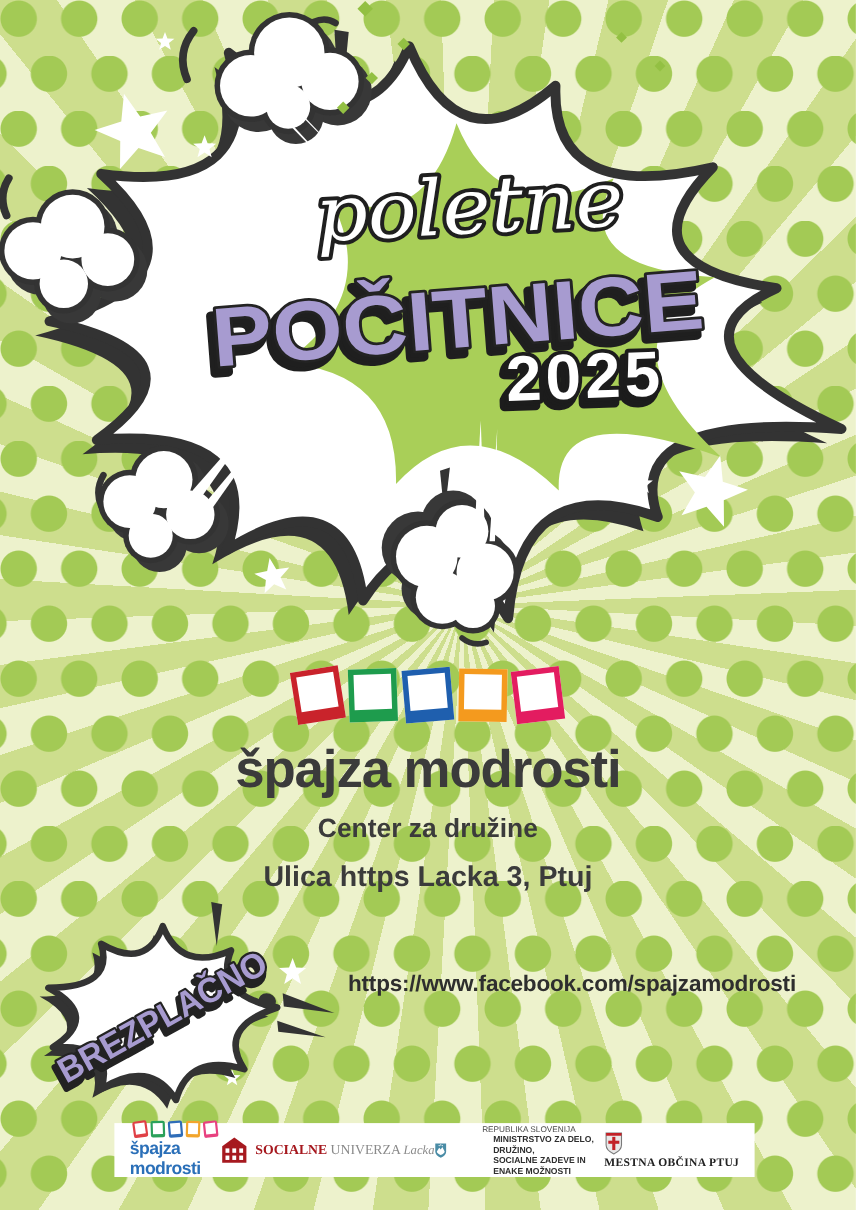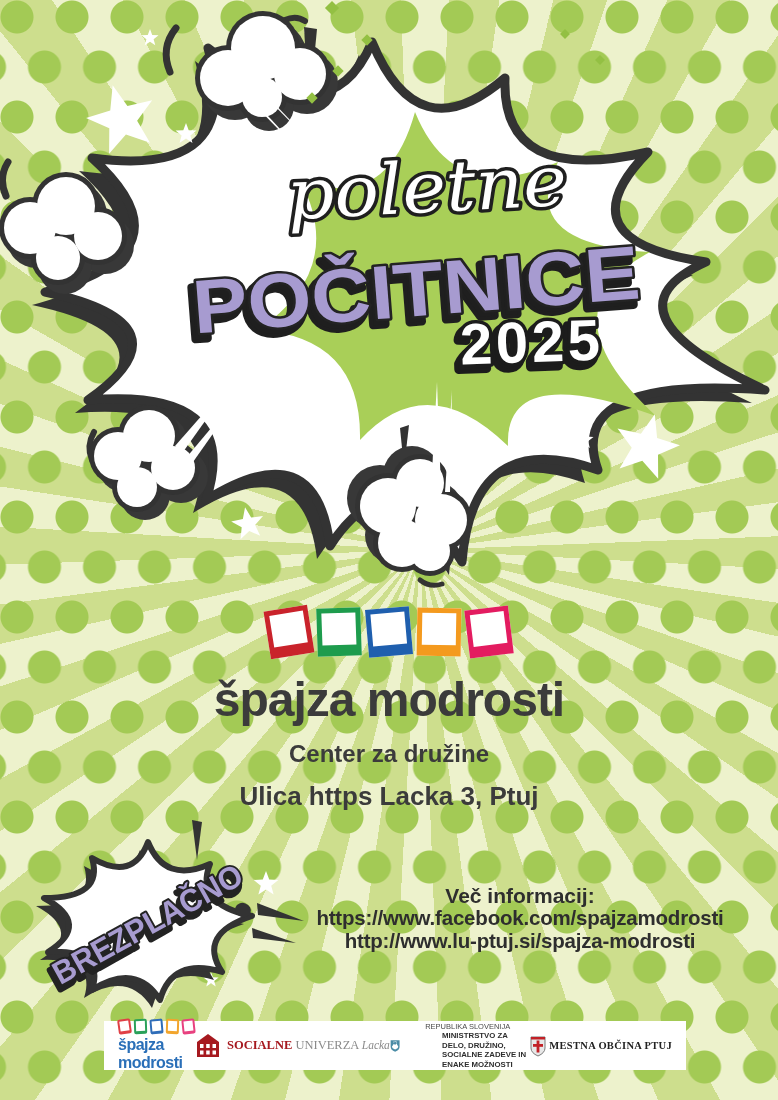--- a/index.html
+++ b/index.html
@@ -42,21 +42,21 @@
   .mf-blue{border-color:#2f6db8;transform:rotate(-5deg);}
   .mf-orange{border-color:#f2a52c;transform:rotate(2deg);}
   .mf-pink{border-color:#e8417f;transform:rotate(-6deg);}
   .spajza-name{font-size:16px;font-weight:bold;color:#2a6fb8;letter-spacing:-0.5px;}
   .ljudska-text{font-family:"Liberation Serif",serif;font-size:12.5px;color:#8a8a8a;white-space:nowrap;}
   .ljudska-text .red{color:#a6191f;font-weight:bold;}
   .ljudska-text .city{font-style:italic;font-size:11.5px;}
   .ministry-text{display:flex;flex-direction:column;line-height:9.5px;align-items:center;}
   .ministry-text .r1{font-size:7.5px;color:#4a4a4a;}
   .ministry-text .r2{font-size:7.8px;font-weight:bold;color:#2e2e2e;padding-left:36px;}
-  .mestna-col{display:flex;flex-direction:row;align-items:center;gap:2px;}
+  .mestna-col{display:flex;flex-direction:column;align-items:flex-start;gap:2px;}
   .mestna-name{font-family:"Liberation Serif",serif;font-size:10.5px;font-weight:bold;color:#222;letter-spacing:0.3px;white-space:nowrap;}
 </style>
 </head>
 <body>
 
 <div class="poster">
 
   <svg class="art" width="778" height="1100" viewBox="0 0 778 1100">
 
     <defs>
@@ -222,23 +222,21 @@
     <div class="pframe pf-blue"></div>
     <div class="pframe pf-orange"></div>
     <div class="pframe pf-pink"></div>
   </div>
 
   <div class="org-name">špajza modrosti</div>
   <div class="org-sub">Center za družine</div>
   <div class="org-addr">Ulica https Lacka 3, Ptuj</div>
 
   <div class="info">
-    <div class="l1">Več informacij:</div>
     <div class="url">https://www.facebook.com/spajzamodrosti</div>
-    <div class="url">http://www.lu-ptuj.si/spajza-modrosti</div>
   </div>
 
   <div class="footer">
 
     <div class="flogo spajza-col">
       <div class="miniframes">
         <div class="mf mf-red"></div>
         <div class="mf mf-green"></div>
         <div class="mf mf-blue"></div>
         <div class="mf mf-orange"></div>

